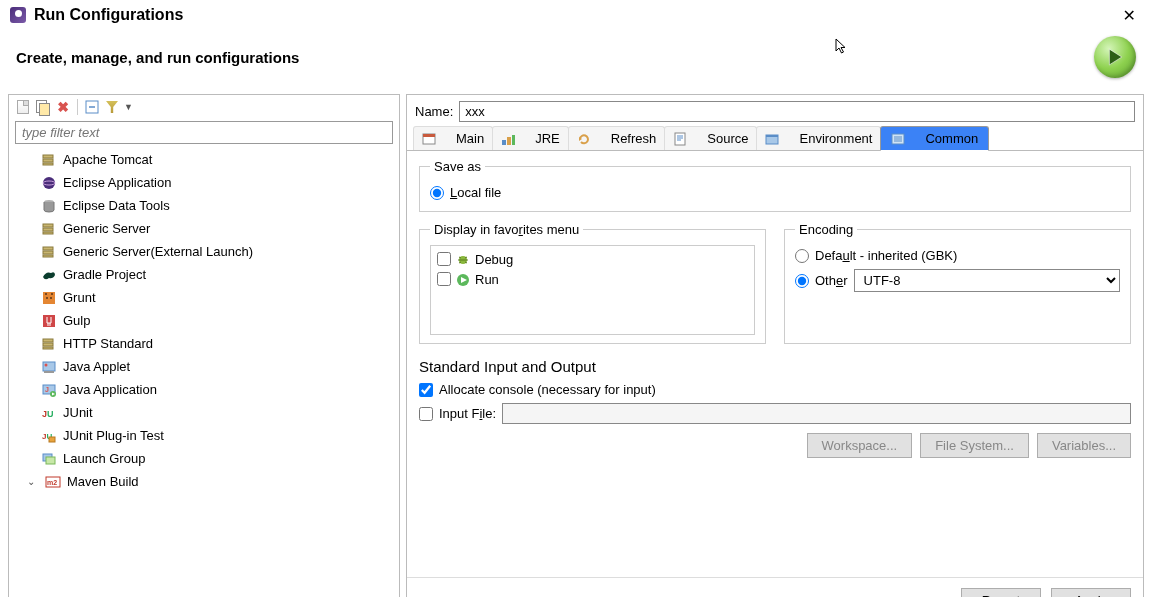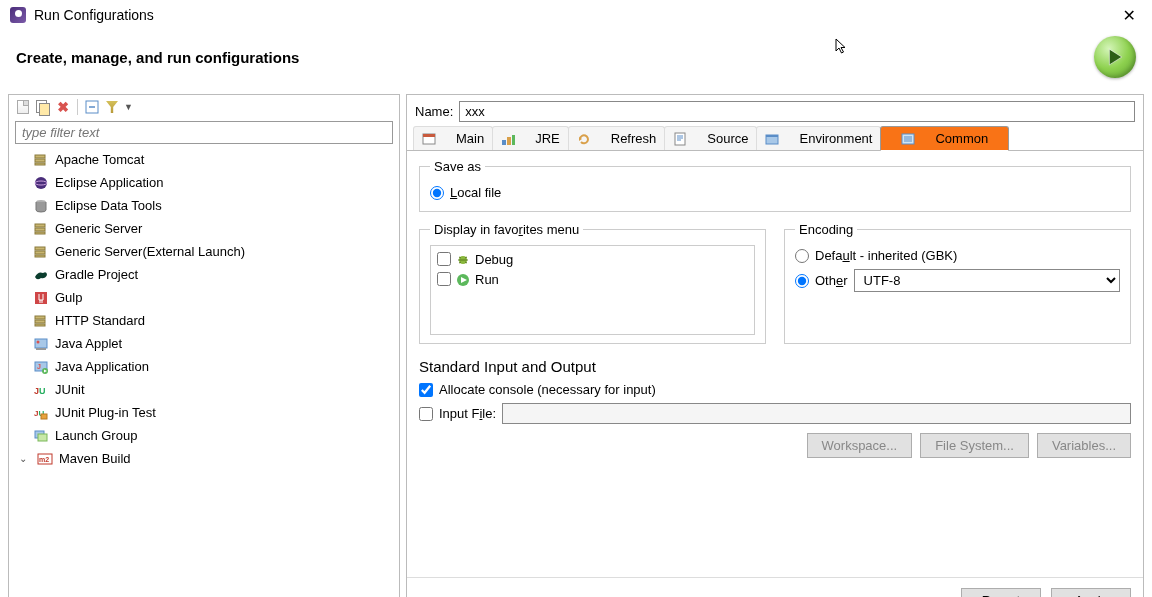--- a/index.html
+++ b/index.html
@@ -1,56 +1,56 @@
 <!DOCTYPE html>
 <html><head>
 <meta charset="utf-8">
 <style>
 * { box-sizing: border-box; margin: 0; padding: 0; font-family: "Segoe UI", Tahoma, sans-serif; }
 body { background: #fff; font-size: 13px; color: #000; width: 1152px; height: 597px; overflow: hidden; position: relative; }
 
 .titlebar { display: flex; align-items: center; padding: 6px 10px; height: 30px; }
 .eclipse-icon { width: 16px; height: 16px; background: linear-gradient(135deg, #4a2d7a, #7b5aa8); border-radius: 3px; margin-right: 8px; position: relative; }
 .eclipse-icon::after { content: ''; position: absolute; width: 7px; height: 7px; background: #fff; border-radius: 50%; top: 3px; left: 5px; }
-.title-text { font-size: 14px; }
+.title-text { font-size: 16px; font-weight: bold; }
 .close-icon { margin-left: auto; font-size: 16px; padding: 0 6px; cursor: pointer; }
 
 .header { padding: 6px 10px 16px 16px; display: flex; align-items: center; }
 .header h1 { font-size: 15px; font-weight: bold; }
 .run-badge { margin-left: auto; width: 42px; height: 42px; border-radius: 50%; background: radial-gradient(circle at 35% 30%, #d4f5b8, #8ed14f, #5a9e2c); display: flex; align-items: center; justify-content: center; box-shadow: inset -2px -2px 4px rgba(0,0,0,0.2), 0 1px 3px rgba(0,0,0,0.3); margin-right: 6px; }
 .run-badge svg { width: 18px; height: 18px; }
 
 .main-split { display: flex; padding: 0 8px 8px 8px; height: 538px; gap: 6px; }
 .left-panel { width: 392px; border: 1px solid #bbb; background: #fff; display: flex; flex-direction: column; position: relative; }
 .right-panel { flex: 1; border: 1px solid #bbb; background: #fff; display: flex; flex-direction: column; position: relative; }
 
 .toolbar { padding: 4px 6px; display: flex; gap: 4px; align-items: center; }
 .tb-icon { width: 16px; height: 16px; display: inline-flex; align-items: center; justify-content: center; cursor: pointer; }
 .tb-sep { width: 1px; height: 16px; background: #ccc; margin: 0 2px; }
 
 .filter-input { margin: 2px 6px; padding: 3px 6px; border: 1px solid #999; font-size: 13px; color: #3b82f6; font-style: italic; width: calc(100% - 12px); }
 
 .tree { flex: 1; overflow-y: auto; padding: 2px 0; margin: 0 2px; }
-.tree-item { display: flex; align-items: center; padding: 1px 0 1px 22px; cursor: pointer; line-height: 21px; gap: 6px; }
+.tree-item { display: flex; align-items: center; padding: 1px 0 1px 22px; cursor: pointer; line-height: 21px; gap: 6px; margin-left: 8px; }
 .tree-item.expandable { padding-left: 8px; }
 .tree-icon { width: 16px; height: 16px; flex-shrink: 0; display: inline-flex; align-items: center; justify-content: center; }
 .chevron { width: 12px; font-size: 10px; color: #555; }
 
 
 .tree::-webkit-scrollbar, .right-content::-webkit-scrollbar { width: 17px; }
 .tree::-webkit-scrollbar-thumb, .right-content::-webkit-scrollbar-thumb { background: #c1c1c1; }
 .tree::-webkit-scrollbar-track, .right-content::-webkit-scrollbar-track { background: #f0f0f0; }
 .tree::-webkit-scrollbar-button, .right-content::-webkit-scrollbar-button { background: #f0f0f0; height: 17px; }
 
 .name-row { display: flex; align-items: center; padding: 6px 8px 4px 8px; gap: 6px; }
 .name-input { flex: 1; border: 1px solid #888; padding: 2px 5px; font-size: 13px; }
 
 .tabs { display: flex; padding: 0 6px; border-bottom: 1px solid #bbb; }
 .tab { display: flex; align-items: center; gap: 20px; padding: 3px 8px; border: 1px solid #ddd; border-bottom: none; background: #f5f5f5; cursor: pointer; font-size: 13px; margin-right: -1px; border-radius: 3px 3px 0 0; }
-.tab.active { background: #f97316; border-color: #999; position: relative; z-index: 1; padding: 4px 20px; border-bottom: 1px solid #fff; margin-bottom: -1px; text-align: right; }
+.tab.active { background: #3b82f6; border-color: #999; position: relative; z-index: 1; padding: 4px 10px; border-bottom: 1px solid #fff; margin-bottom: -1px; text-align: right; }
 .tab-icon { width: 14px; height: 14px; display: inline-flex; align-items: center; justify-content: center; }
 
 .right-content { flex: 1; overflow-y: auto; padding: 8px 12px; }
 fieldset { border: 1px solid #ccc; padding: 8px 10px; margin-bottom: 10px; }
 legend { padding: 0 4px; font-size: 13px; }
 .fieldset-row { display: flex; align-items: center; gap: 6px; padding: 3px 0; }
 .radio, .checkbox { width: 14px; height: 14px; }
 .u { text-decoration: underline; }
 
 .two-col { display: flex; gap: 18px; }
@@ -173,20 +173,31 @@
           </span>
           <span>Generic Server(External Launch)</span>
         </div>
         <div class="tree-item">
           <span class="tree-icon">
             <svg width="16" height="16">
               <path d="M2,10 Q5,4 10,6 Q14,4 14,8 Q12,12 8,11 Q4,14 2,10" fill="#0b3d2e"></path>
             </svg>
           </span>
           <span>Gradle Project</span>
+        </div>
+        <div class="tree-item">
+          <span class="tree-icon">
+            <svg width="16" height="16">
+              <rect x="2" y="2" width="12" height="12" fill="#e48632"></rect>
+              <path d="M5,5 L5,3 M11,5 L11,3" stroke="#5a3418" stroke-width="1.5"></path>
+              <circle cx="6" cy="8" r="1" fill="#5a3418"></circle>
+              <circle cx="10" cy="8" r="1" fill="#5a3418"></circle>
+            </svg>
+          </span>
+          <span>Grunt</span>
         </div>
         <div class="tree-item">
           <span class="tree-icon">
             <svg width="16" height="16">
               <rect x="2" y="2" width="12" height="12" fill="#cf4647"></rect>
               <path d="M6,4 L6,10 L10,10 L10,4 M7,10 L7,13 M9,10 L9,13" stroke="#fff" stroke-width="1" fill="none"></path>
             </svg>
           </span>
           <span>Gulp</span>
         </div>

